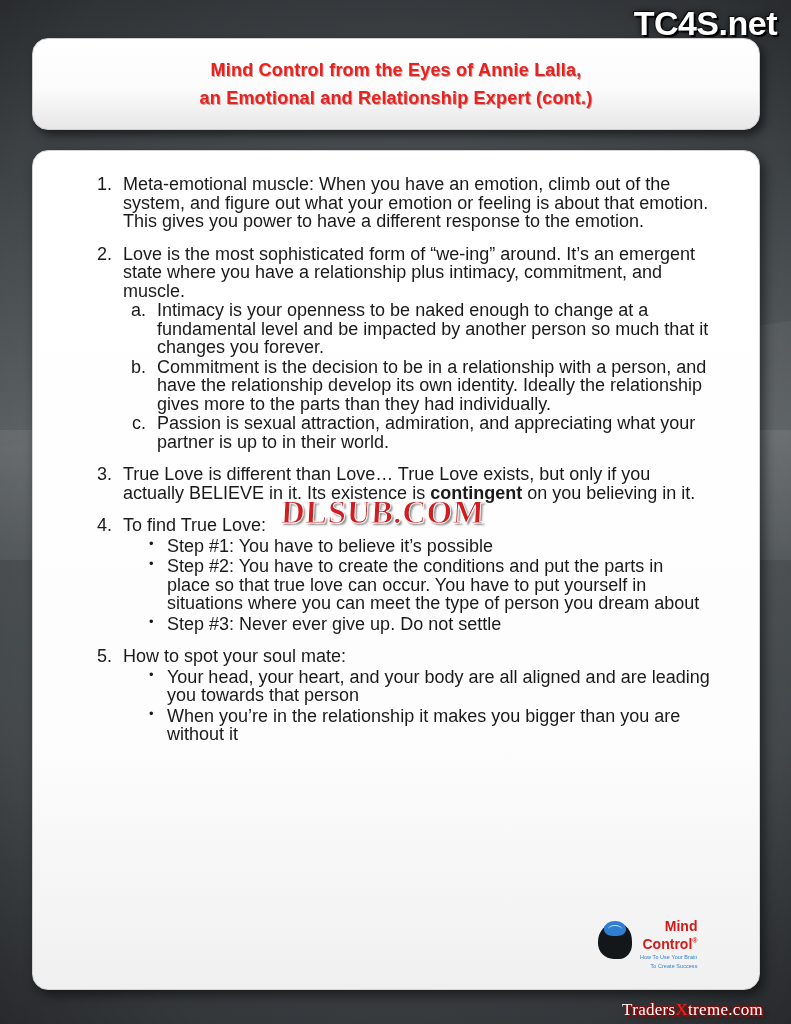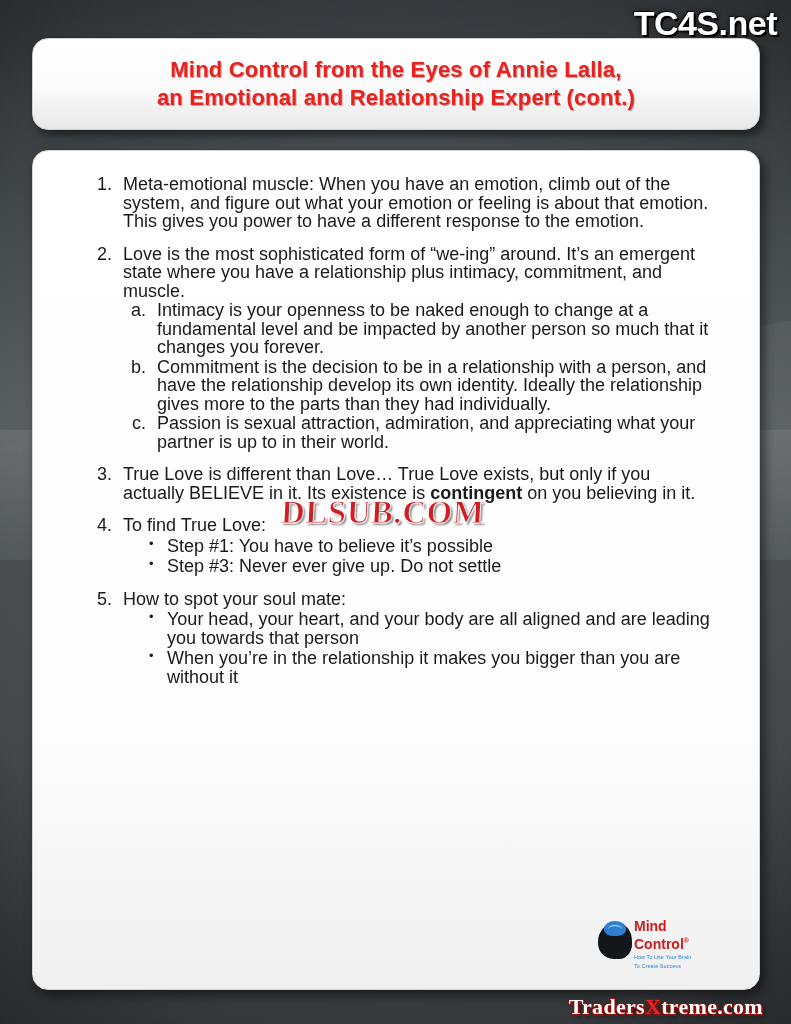--- a/index.html
+++ b/index.html
@@ -78,21 +78,21 @@
     border: 1px solid #cfcfcf;
     display: flex;
     align-items: center;
     justify-content: center;
   }
   .header-title {
     text-align: center;
     color: #e8231f;
     font-family: "Liberation Sans", sans-serif;
     font-weight: bold;
-    font-size: 22px;
+    font-size: 18px;
     line-height: 28px;
     letter-spacing: 0.2px;
     text-shadow: 1px 1px 0 rgba(120,0,0,0.35);
     padding: 0 18px;
   }
 
   
   .content-card {
     position: absolute;
     left: 32px;
@@ -209,22 +209,23 @@
     position: absolute;
     left: 4px;
     top: 4px;
     width: 14px;
     height: 7px;
     border-top: 1px solid #cfe4f8;
     border-radius: 50%;
   }
   .logo .txt {
     position: absolute;
-    left: 38px;
+    left: 44px;
     top: 2px;
+    text-align: right;
   }
   .logo .l1 {
     color: #d11a1a;
     font-weight: bold;
     font-size: 14px;
     line-height: 14px;
   }
   .logo .l2 {
     color: #d11a1a;
     font-weight: bold;
@@ -239,22 +240,22 @@
     margin-top: 2px;
     letter-spacing: 0.1px;
   }
 
   
   .footer-brand {
     position: absolute;
     right: 28px;
     bottom: 4px;
     font-family: "Liberation Serif", serif;
-    font-weight: bold;
-    font-size: 22px;
+    font-weight: normal;
+    font-size: 17px;
     color: #ffffff;
     text-shadow:
       2px 2px 0 #8a0f0f,
       -1px -1px 0 #8a0f0f,
       1px -1px 0 #8a0f0f,
       -1px 1px 0 #8a0f0f,
       3px 3px 5px rgba(0,0,0,0.6);
     letter-spacing: 0.3px;
   }
   .footer-brand .red { color: #e02a26; }
@@ -304,20 +305,23 @@
 
       <li class="gap-lg">
         <span>True Love is different than Love… True Love exists, but only if you actually BELIEVE in it. Its existence is </span><span class="bold">contingent</span><span> on you believing in it.</span>
       </li>
 
       <li class="gap-lg">
         <span>To find True Love:</span>
         <ul class="bullets">
           <li>
             <span>Step #1: You have to believe it’s possible</span>
+          </li>
+          <li>
+            <span>Step #2: You have to create the conditions and put the parts in place so that true love can occur. You have to put yourself in situations where you can meet the type of person you dream about</span>
           </li>
           <li>
             <span>Step #3: Never ever give up. Do not settle</span>
           </li>
         </ul>
       </li>
 
       <li>
         <span>How to spot your soul mate:</span>
         <ul class="bullets">

